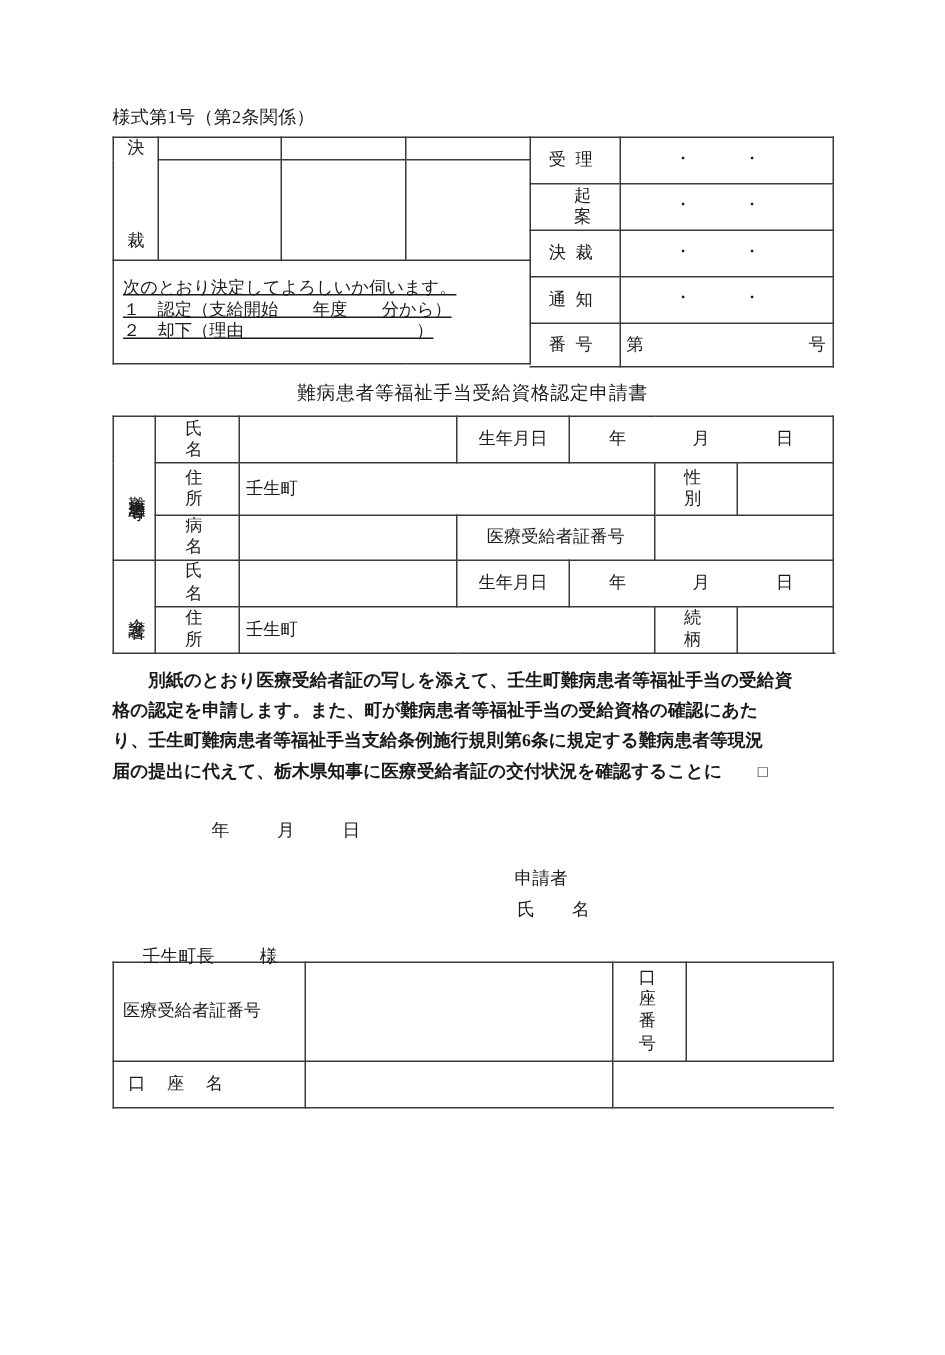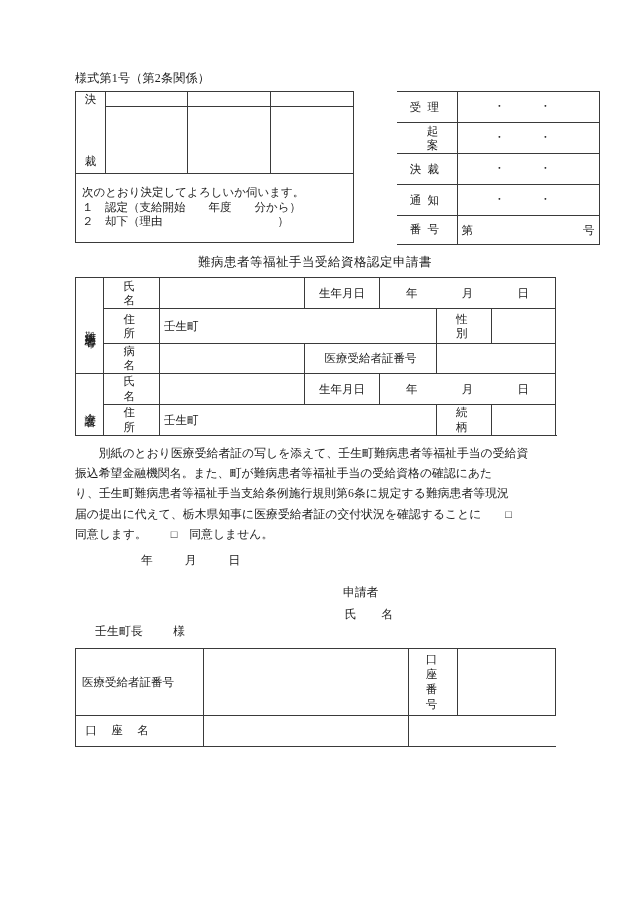--- a/index.html
+++ b/index.html
@@ -75,21 +75,21 @@
     letter-spacing: 0.02em;
   }
 
   
   .decision-wrap {
     display: flex;
     align-items: flex-start;
     width: 480px;
   }
   .dec-left { width: 278px; }
-  .dec-right { width: 202px; margin-left: 44px; }
+  .dec-right { width: 202px; }
 
   table.dec-left-tbl, table.dec-right-tbl {
     border-collapse: collapse;
     table-layout: fixed;
     font-size: 11.5px;
   }
   table.dec-left-tbl { width: 278px; }
   table.dec-right-tbl { width: 202px; }
   table.dec-left-tbl td, table.dec-right-tbl td {
     border: 1px solid #3a3a3a;
@@ -104,20 +104,21 @@
     padding: 3px 0 4px 0;
     position: relative;
   }
   .kessai-cell .k-top { display: block; }
   .kessai-cell .k-bot { display: block; }
 
   .dec-note {
     padding: 4px 6px 6px 6px !important;
     line-height: 1.55;
     font-size: 11.5px;
+    text-decoration: underline;
   }
   .dec-note .ln { display: block; white-space: pre; }
 
   .dot-row {
     text-align: left;
     padding-left: 0 !important;
   }
   .date-dots {
     display: block;
     position: relative;
@@ -157,30 +158,30 @@
   .ymd-inline span { font-size: 11.5px; }
 
   
   .body-text {
     font-size: 11.8px;
     line-height: 1.72;
     margin: 7px 0 0 0;
     letter-spacing: 0.005em;
     text-align: justify;
   }
-  .body-text .ln { display: block; white-space: pre-wrap; }
+  .body-text .ln { display: block; white-space: pre-wrap; font-weight: bold; }
   .chk {
     display: inline-block;
     font-size: 11px;
     vertical-align: baseline;
   }
 
   
   .sig-block {
-    margin-top: 10px;
+    margin-top: 22px;
     font-size: 11.8px;
     line-height: 1.1;
     position: relative;
     height: 92px;
   }
   .sig-date {
     position: absolute;
     left: 66px;
     top: 0;
     letter-spacing: 0;
@@ -189,21 +190,21 @@
   .gap-y { display: inline-block; width: 26px; }
   .applicant {
     position: absolute;
     left: 268px;
     top: 28px;
     line-height: 1.85;
   }
   .mayor {
     position: absolute;
     left: 20px;
-    top: 71px;
+    top: 84px;
     letter-spacing: 0.02em;
   }
   .mayor .gap-m { display: inline-block; width: 30px; }
 
   
   .bank-wrap { margin-top: 2px; }
   table.bank {
     border-collapse: collapse;
     table-layout: fixed;
     width: 480px;
@@ -318,21 +319,21 @@
                 <span class="sp2"><span>通</span><span>知</span></span>
               </td>
               <td class="dot-row">
                 <span class="date-dots">
                   <i class="dotA">・</i>
                   <i class="dotB">・</i>
                 </span>
               </td>
             </tr>
             <tr>
-              <td class="ctr nb-left" style="height:28px;font-family:Liberation Mono, monospace;">
+              <td class="ctr nb-left" style="height:28px;">
                 <span class="sp2"><span>番</span><span>号</span></span>
               </td>
               <td class="ban-row">
                 <span class="ban-inner">
                   <span>第</span>
                   <span>号</span>
                 </span>
               </td>
             </tr>
           </tbody>
@@ -418,24 +419,23 @@
           <td class="ctr">
             <span class="sp2">続　柄</span>
           </td>
           <td colspan="2"></td>
         </tr>
       </tbody>
     </table>
 
     <div class="body-text">
       <span class="ln">　　別紙のとおり医療受給者証の写しを添えて、壬生町難病患者等福祉手当の受給資</span>
-      <span class="ln">振込希望金融機関名。また、町が難病患者等福祉手当の受給資格の確認にあた</span>
+      <span class="ln">格の認定を申請します。また、町が難病患者等福祉手当の受給資格の確認にあた</span>
       <span class="ln">り、壬生町難病患者等福祉手当支給条例施行規則第6条に規定する難病患者等現況</span>
       <span class="ln"><span>届の提出に代えて、栃木県知事に医療受給者証の交付状況を確認することに</span>　　<span class="chk">□</span></span>
-      <span class="ln"><span>同意します。</span>　　<span class="chk">□</span>　<span>同意しません。</span></span>
     </div>
 
     <div class="sig-block">
       <div class="sig-date">
         <span>年</span>
         <span class="gap-y"></span>
         <span>月</span>
         <span class="gap-y"></span>
         <span>日</span>
       </div>

